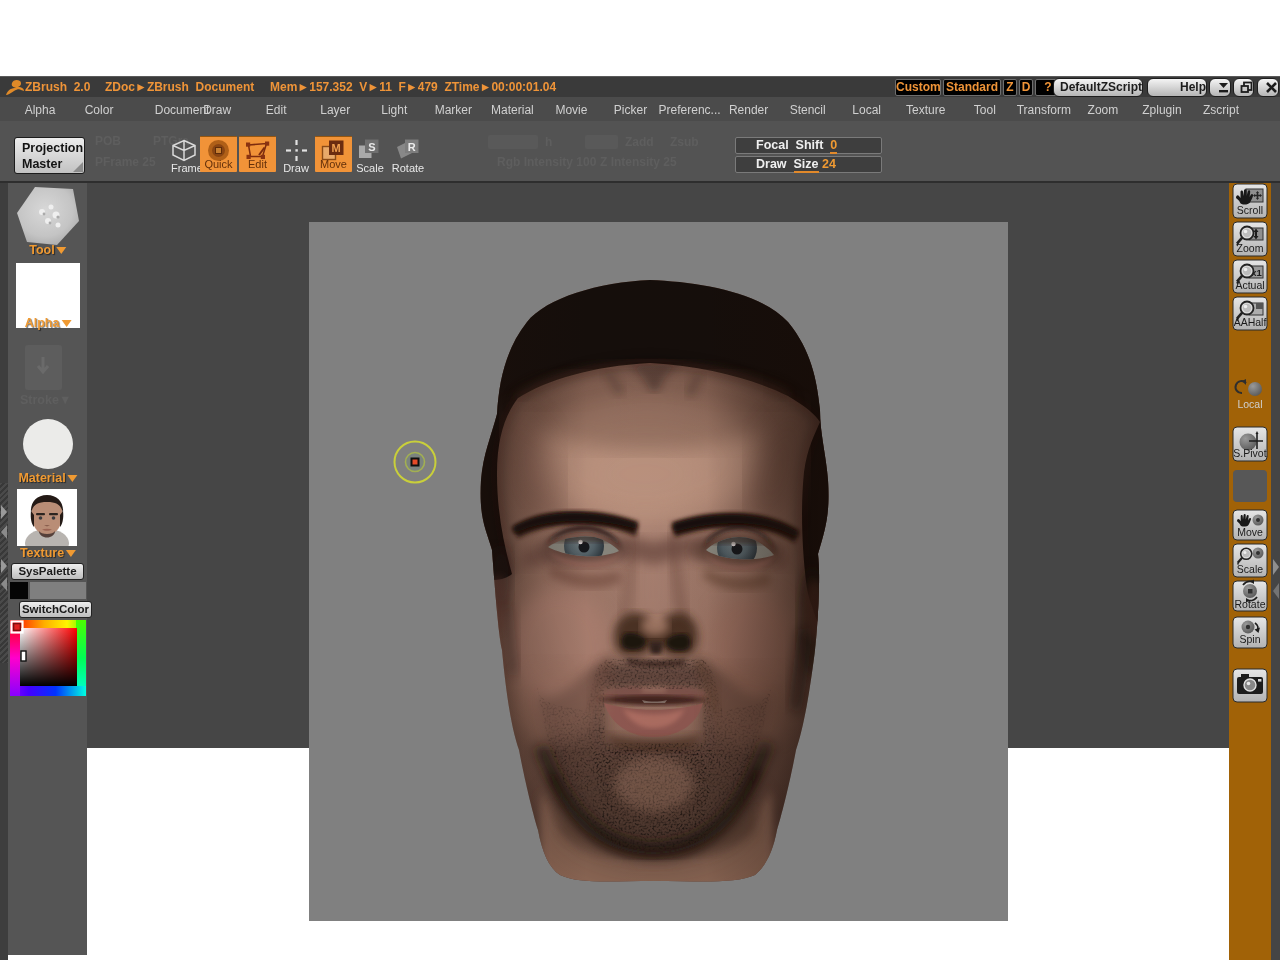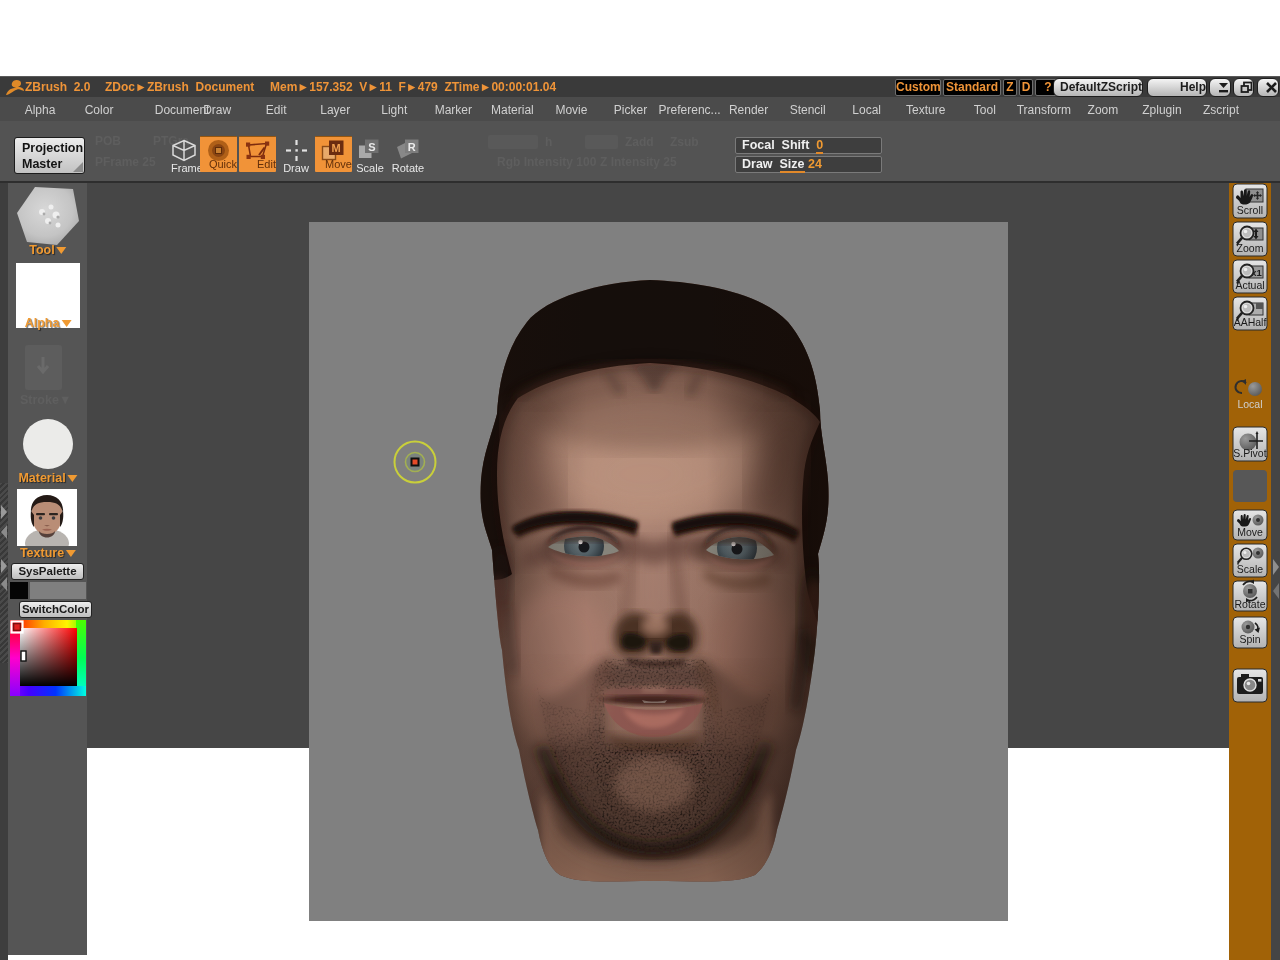--- a/index.html
+++ b/index.html
@@ -24,28 +24,28 @@
 .menu-item { position:absolute; top:6px; color:#d0d0d0; font-size:12px; transform:translateX(-50%); white-space:nowrap; }
 
 
 #toolbar { position:absolute; left:0; top:45px; width:1280px; height:62px;
   background:#535353; border-bottom:2px solid #2e2e2e; }
 .ghost { position:absolute; color:#5e5e5e; font-weight:bold; font-size:12px; white-space:nowrap; }
 .ghostbox { position:absolute; background:#595959; border-radius:2px; }
 .tool-label { position:absolute; color:#e8e8e8; font-size:11px; text-align:center; transform:translateX(-50%); }
 .orange-btn { position:absolute; top:15px; width:37px; height:36px; background:#f19338;
   border-radius:1px; border-top:1px solid #96560f; }
-.orange-btn .lbl { position:absolute; bottom:2px; width:100%; text-align:right;
+.orange-btn .lbl { position:absolute; bottom:2px; width:100%; text-align:center;
   color:#64300a; font-size:11px;margin-top:24px; }
 #pmbtn { position:absolute; left:14px; top:16px; width:71px; height:37px;
   background:linear-gradient(#ededed,#c2c2c2); border:1px solid #1c1c1c; border-radius:3px;
   color:#141414; font-weight:bold; font-size:12.5px; line-height:16px; padding:2px 0 0 7px; }
 .zfield { position:absolute; left:735px; width:147px; height:17px; background:#3e3e3e;
   border:1px solid #7a7a7a; border-radius:2px; color:#efefef; font-weight:bold;
-  font-size:12.5px; padding-left:6px; line-height:15px; }
+  font-size:12.5px; padding-left:20px; line-height:15px; }
 
 
 #leftstrip { position:absolute; left:0; top:107px; width:8px; height:777px; background:#3e3e3e; }
 #lefttray { position:absolute; left:8px; top:107px; width:79px; height:772px; background:#555555; }
 #righttray { position:absolute; left:1229px; top:107px; width:42px; height:777px; background:#a16207; }
 #rightstrip { position:absolute; left:1271px; top:107px; width:9px; height:777px; background:#454545; }
 .olabel { position:absolute; color:#f09a32; font-weight:bold; font-size:12.5px;
   text-shadow:1px 1px 1px rgba(0,0,0,0.55); white-space:nowrap; transform:translateX(-50%); }
 .tri { display:inline-block; width:0; height:0; border-left:5px solid transparent;
   border-right:5px solid transparent; border-top:7px solid #f09a32; margin-left:2px; }

